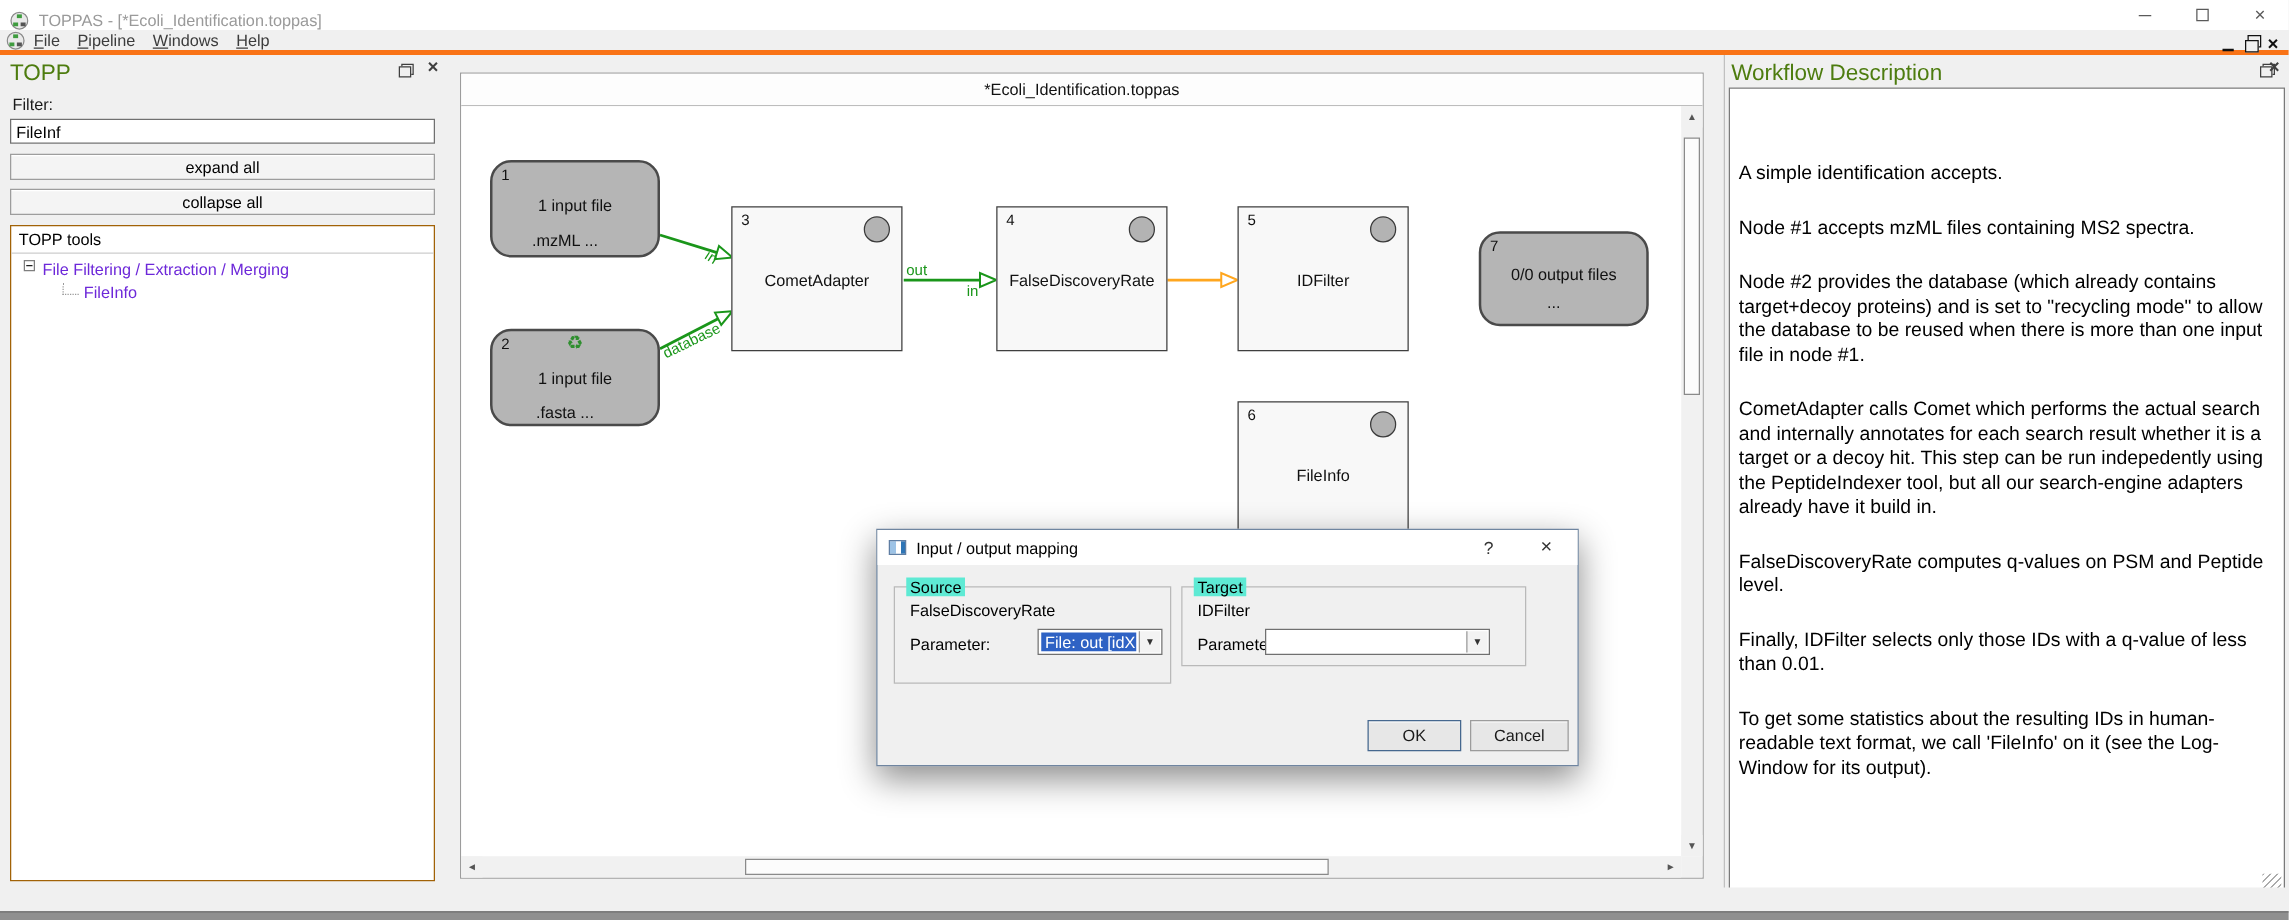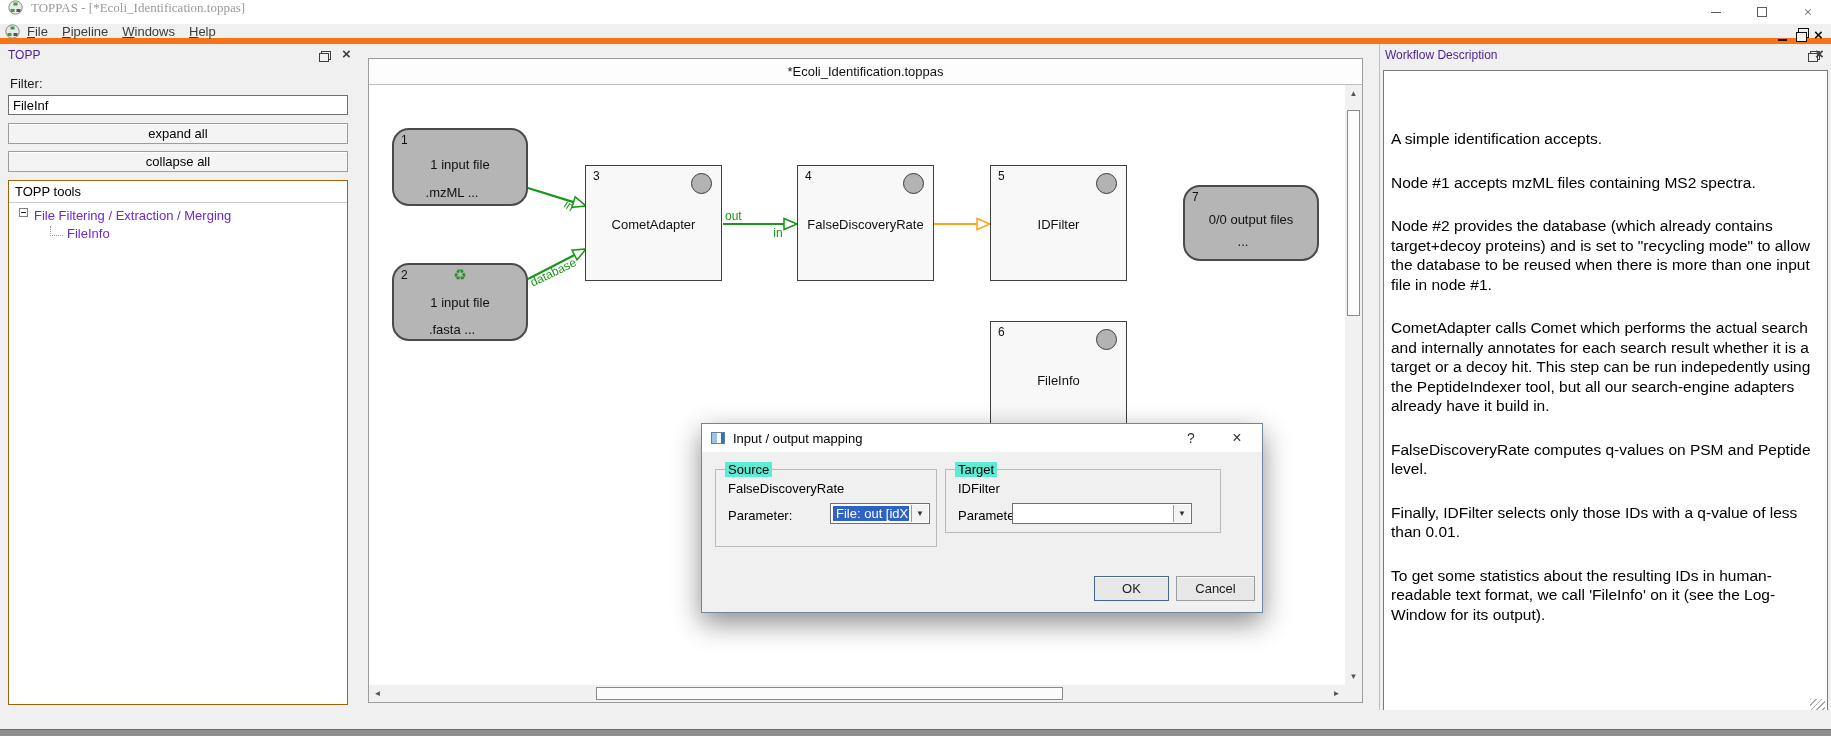--- a/index.html
+++ b/index.html
@@ -1,40 +1,40 @@
 <!DOCTYPE html>
 <html><head>
 <meta charset="utf-8">
 <style>
   * { box-sizing: border-box; margin: 0; padding: 0; }
   html,body { width:1831px; height:736px; overflow:hidden; }
   body { font-family:"Liberation Sans", sans-serif; background:#f0f0f0; position:relative; font-size:13px; color:#1a1a1a; }
   .abs { position:absolute; }
 
   
-  .titlebar { left:0; top:0; width:1831px; height:24px; background:#ffffff; display:flex; align-items:flex-start;font-family:Liberation Serif, serif; }
+  .titlebar { left:0; top:0; width:1831px; height:24px; background:#ffffff; display:flex; align-items:flex-end; }
   .titlebar .title-text { margin-left:8px; color:#9a9a9a; font-size:13px; }
   .win-btn { position:absolute; top:0; width:46px; height:24px; display:flex; align-items:center; justify-content:center; color:#5a5a5a; }
   .glyph-min { width:10px; height:0; border-top:1px solid #5a5a5a; display:inline-block; }
   .glyph-max { width:10px; height:10px; border:1px solid #5a5a5a; display:inline-block; }
   .glyph-close { font-size:15px; line-height:15px; color:#5a5a5a; }
 
-  .menubar { left:0; top:24px; width:1831px; height:20px; background:#f0f0f0; border-bottom:6px solid #f97316; display:flex; align-items:center; }
+  .menubar { left:0; top:24px; width:1831px; height:20px; background:#f0f0f0; border-bottom:4px solid #f97316; display:flex; align-items:center; }
   .menu-item { display:inline-block; padding:0 7px; color:#3c3c3c; font-size:13px; line-height:19px; }
   .menu-item::first-letter { text-decoration:underline; }
   .mdi-controls { position:absolute; right:2px; top:26px; display:flex; align-items:flex-end; gap:4px; height:16px; }
   .mdi-btn { width:15px; height:14px; position:relative; }
   .mdi-min-bar { position:absolute; left:2px; bottom:1px; width:9px; height:2px; background:#111; }
   .mdi-rest { position:absolute; inset:0; }
   .mdi-rest::before { content:""; position:absolute; right:1px; top:0; width:9px; height:8px; border:1px solid #111; }
   .mdi-rest::after { content:""; position:absolute; left:1px; bottom:0; width:9px; height:8px; border:1px solid #111; background:#f0f0f0; }
   .mdi-x { font-weight:bold; font-size:15px; line-height:14px; color:#111; }
 
   
-  .dock-title { font-size:12px; color:#4c1d95; }
+  .dock-title { font-size:18px; color:#4d7c0f; }
   .float-glyph { width:12px; height:11px; display:inline-block; position:relative; }
   .float-glyph::before { content:""; position:absolute; right:0; top:0; width:8px; height:7px; border:1px solid #3f3f3f; }
   .float-glyph::after  { content:""; position:absolute; left:0; bottom:0; width:8px; height:7px; border:1px solid #3f3f3f; background:#f0f0f0; }
   .dock-close { font-size:15px; font-weight:bold; color:#3f3f3f; line-height:14px; }
 
   
   .text-input { background:#fff; border:1px solid #707070; font-size:13px; padding:0 4px; font-family:"Liberation Sans",sans-serif; }
   .flat-btn { background:#f4f4f4; border:1px solid #9d9d9d; font-size:13px; color:#000; text-align:center; line-height:19px; box-shadow:inset 0 1px 0 #ffffff; }
   .tools-box { background:#fff; border:1px solid #a16207; }
   .tools-header { height:22px; line-height:22px; padding-left:6px; border-bottom:1px solid #cdcdcd; color:#000; }

